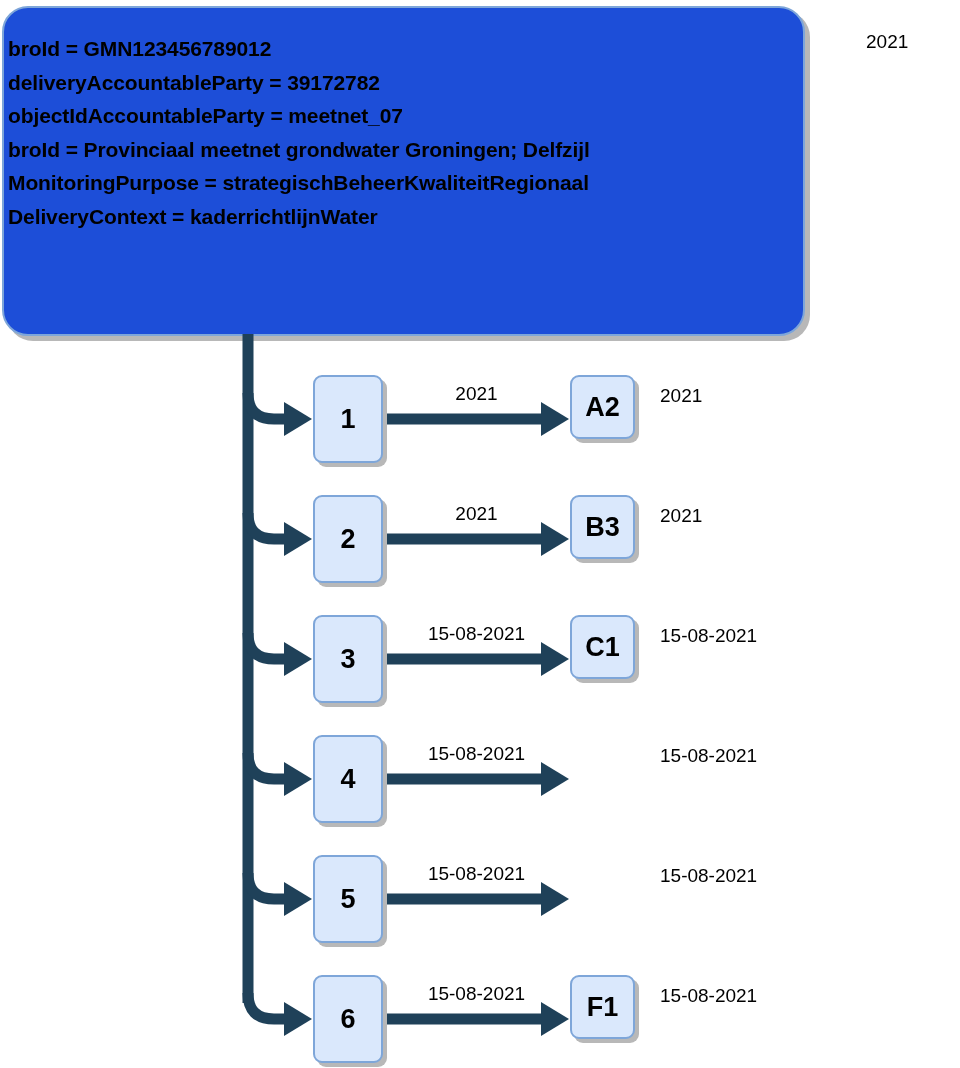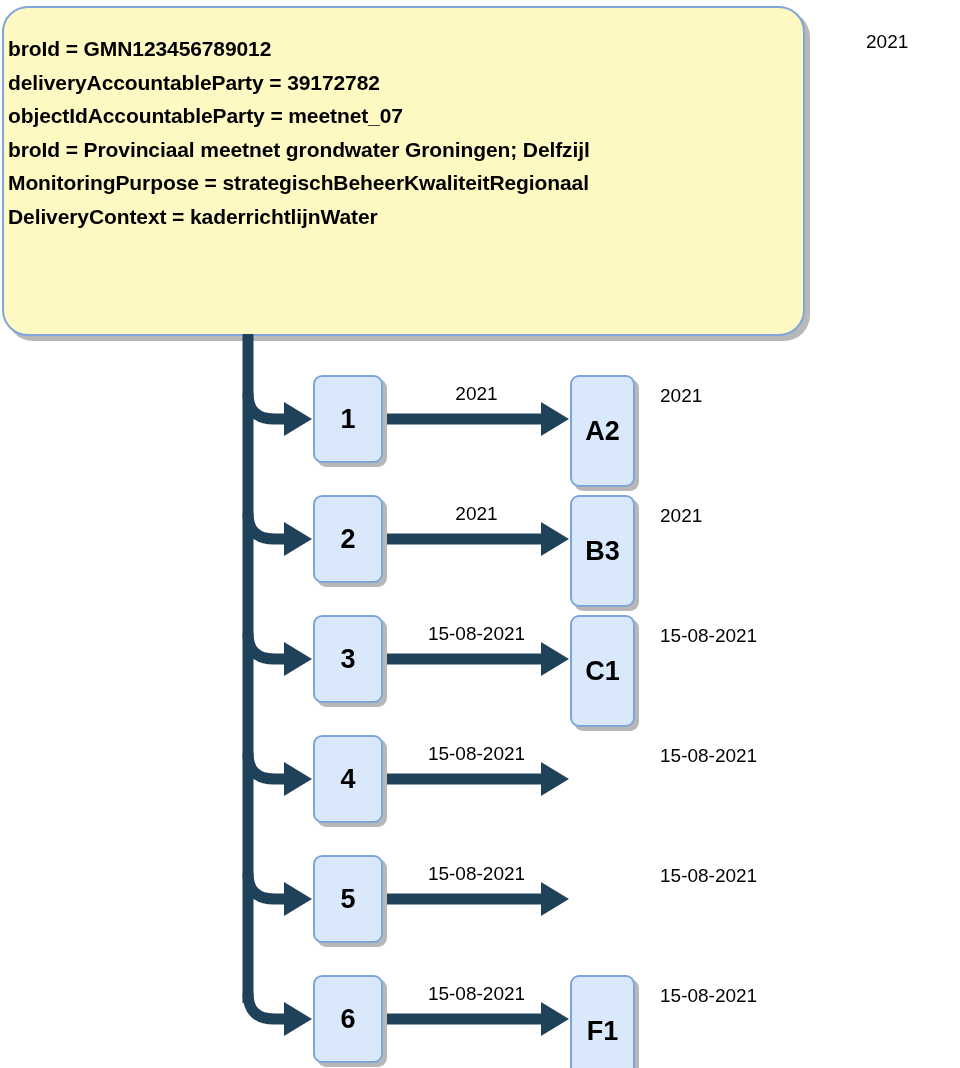--- a/index.html
+++ b/index.html
@@ -18,21 +18,21 @@
   }
 
   
   #root-box {
     position: absolute;
     left: 2px;
     top: 6px;
     width: 803px;
     height: 330px;
     box-sizing: border-box;
-    background: #fef9c3;
+    background: #1d4ed8;
     border: 2px solid #7ea6d9;
     border-radius: 26px;
     box-shadow: 5px 5px 0 0 #b8b8b8;
   }
   #root-attr-list {
     position: absolute;
     left: 4px;
     top: 24px;
     right: 8px;
     margin: 0;
@@ -90,21 +90,21 @@
   .node-left {
     left: 313px;
     top: 0px;
     width: 70px;
     height: 88px;
   }
   .node-right {
     left: 570px;
     top: 0px;
     width: 65px;
-    height: 112px;
+    height: 64px;
   }
   .edge-label {
     position: absolute;
     top: 8px;
     left: 383px;
     width: 187px;
     text-align: center;
     font-size: 19px;
     white-space: nowrap;
   }

